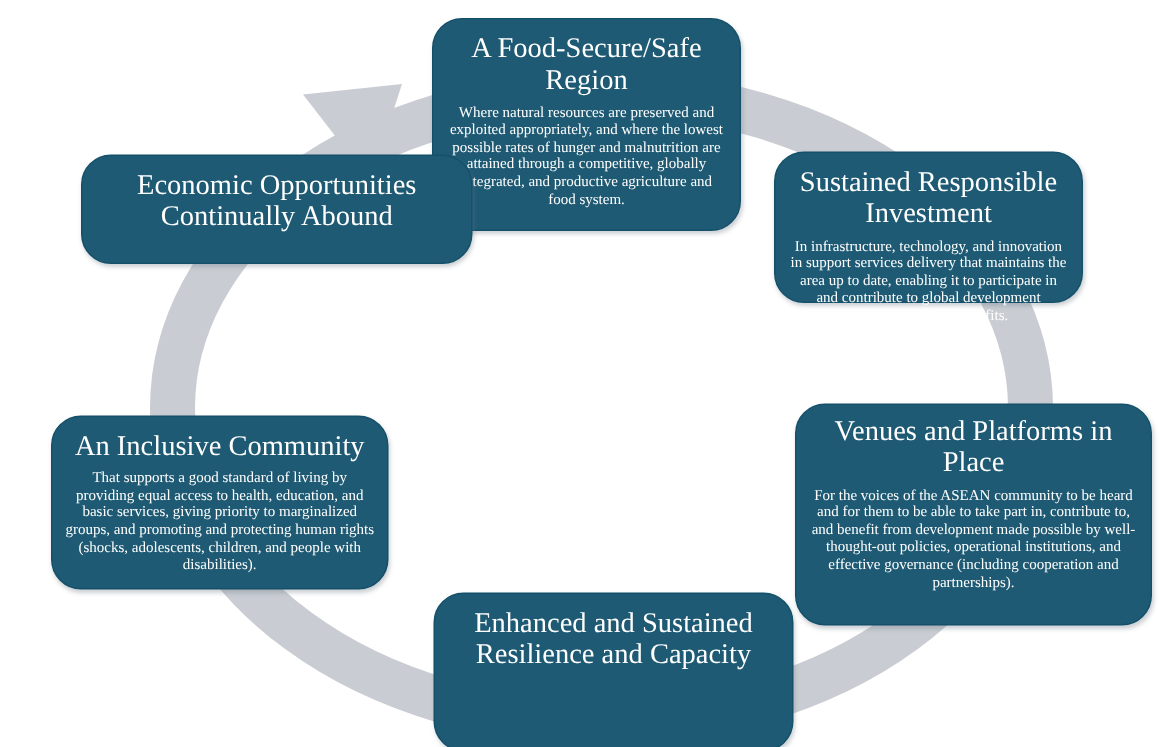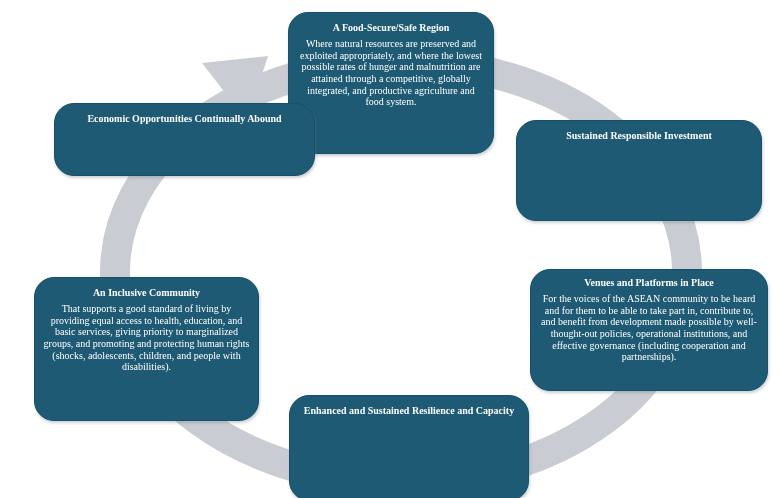--- a/index.html
+++ b/index.html
@@ -30,53 +30,54 @@
     display: flex;
     flex-direction: column;
     align-items: center;
     justify-content: flex-start;
     gap: 5px;
     padding: 9px 8px 6px 8px;
     text-align: center;
     box-shadow: 1px 2px 3px rgba(110,120,132,0.35);
   }
   .node-title {
-    font-weight: bold;
-    font-size: 10px;
+    font-weight: normal;
+    font-size: 19px;
     line-height: 1.12;
   }
   .node-body {
     font-size: 10px;
     line-height: 1.16;
   }
   
   .n-food       { left: 288px; top: 12px;  width: 206px; height: 142px; }
-  .n-investment { left: 516px; top: 101px; width: 246px; height: 101px; margin-top: 19px; }
-  .n-venues     { left: 530px; top: 269px; width: 238px; height: 122px; padding-top: 7px; }
+  .n-investment { left: 516px; top: 101px; width: 206px; height: 101px; }
+  .n-venues     { left: 530px; top: 269px; width: 238px; height: 148px; padding-top: 7px; }
   .n-resilience { left: 289px; top: 395px; width: 240px; height: 106px; }
-  .n-inclusive  { left: 34px;  top: 277px; width: 225px; height: 144px; }
+  .n-inclusive  { left: 34px;  top: 277px; width: 225px; height: 116px; }
   .n-economic   { left: 10px;  top: 103px; width: 261px; height: 73px; margin-left: 44px;  }
 </style>
 </head>
 <body>
 
 <div class="canvas">
 
   <svg class="ring-svg" width="773" height="498" viewBox="0 0 773 498">
     <ellipse cx="401" cy="272" rx="286" ry="210" fill="none" stroke-width="30" stroke="#c9cdd3"></ellipse>
     <polygon points="268,56 202,63 247,121" fill="#c9cdd3"></polygon>
   </svg>
 
   <div class="node n-food" style="background-color: rgb(30, 90, 115);">
     <div class="node-title">A Food-Secure/Safe Region</div>
     <div class="node-body">Where natural resources are preserved and exploited appropriately, and where the lowest possible rates of hunger and malnutrition are attained through a competitive, globally integrated, and productive agriculture and food system.</div>
   </div>
 
   <div class="node n-investment" style="background-color: rgb(30, 90, 115);">
     <div class="node-title">Sustained Responsible Investment</div>
+    <div class="node-body">In infrastructure, technology, and innovation in support services delivery that maintains the area up to date, enabling it to participate in and contribute to global development opportunities and benefits.</div>
   </div>
 
   <div class="node n-venues" style="background-color: rgb(30, 90, 115);">
     <div class="node-title">Venues and Platforms in Place</div>
     <div class="node-body">For the voices of the ASEAN community to be heard and for them to be able to take part in, contribute to, and benefit from development made possible by well-thought-out policies, operational institutions, and effective governance (including cooperation and partnerships).</div>
   </div>
 
   <div class="node n-resilience" style="background-color: rgb(30, 90, 115);">
     <div class="node-title">Enhanced and Sustained Resilience and Capacity</div>
   </div>

